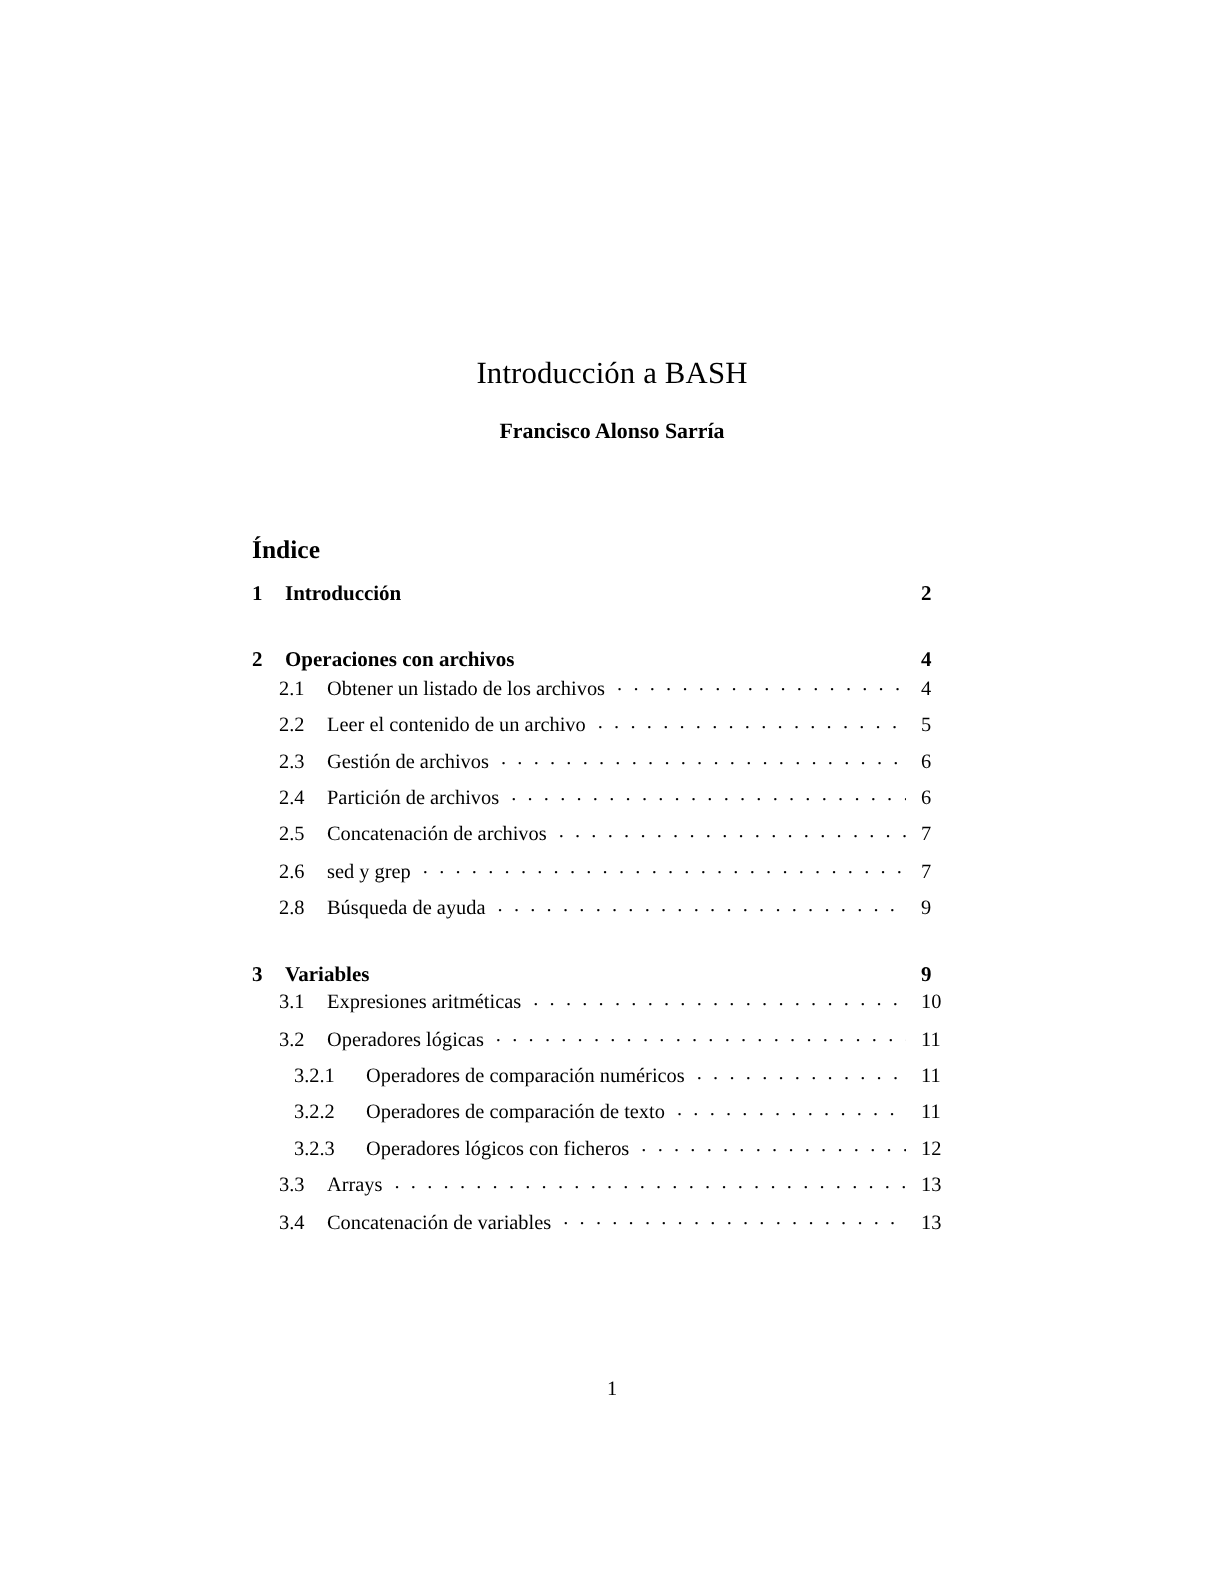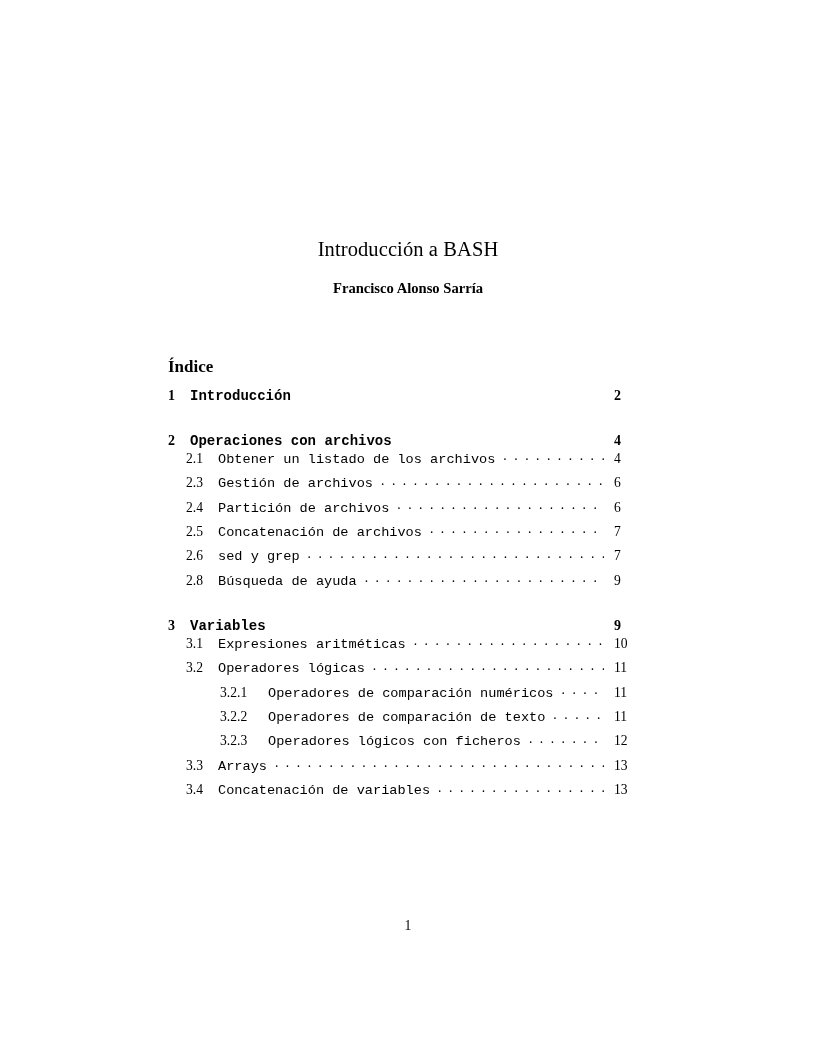--- a/index.html
+++ b/index.html
@@ -96,27 +96,26 @@
     margin-left: 0px;
   }
   
   .toc-row.section .num {
     width: 32px;
     margin-left: 18px;
   }
   
   .toc-row.subsection .num {
     width: 48px;
-    margin-left: 52px;
+    margin-left: 28px;
   }
 
   .label {
     flex: 0 0 auto;
     padding-right: 6px;
-    font-family: Liberation Mono, monospace;
   }
 
   .leader {
     flex: 1 1 auto;
     overflow: hidden;
     height: 1em;
     position: relative;
     margin: 0 2px;
   }
   .leader::before {
@@ -175,20 +174,26 @@
         <span class="leader blank"></span>
         <span class="pageno">4</span>
       </div>
       <div class="toc-row section">
         <span class="num">2.1</span>
         <span class="label">Obtener un listado de los archivos</span>
         <span class="leader"></span>
         <span class="pageno">4</span>
       </div>
       <div class="toc-row section">
+        <span class="num">2.2</span>
+        <span class="label">Leer el contenido de un archivo</span>
+        <span class="leader"></span>
+        <span class="pageno">5</span>
+      </div>
+      <div class="toc-row section">
         <span class="num">2.3</span>
         <span class="label">Gestión de archivos</span>
         <span class="leader"></span>
         <span class="pageno">6</span>
       </div>
       <div class="toc-row section">
         <span class="num">2.4</span>
         <span class="label">Partición de archivos</span>
         <span class="leader"></span>
         <span class="pageno">6</span>

